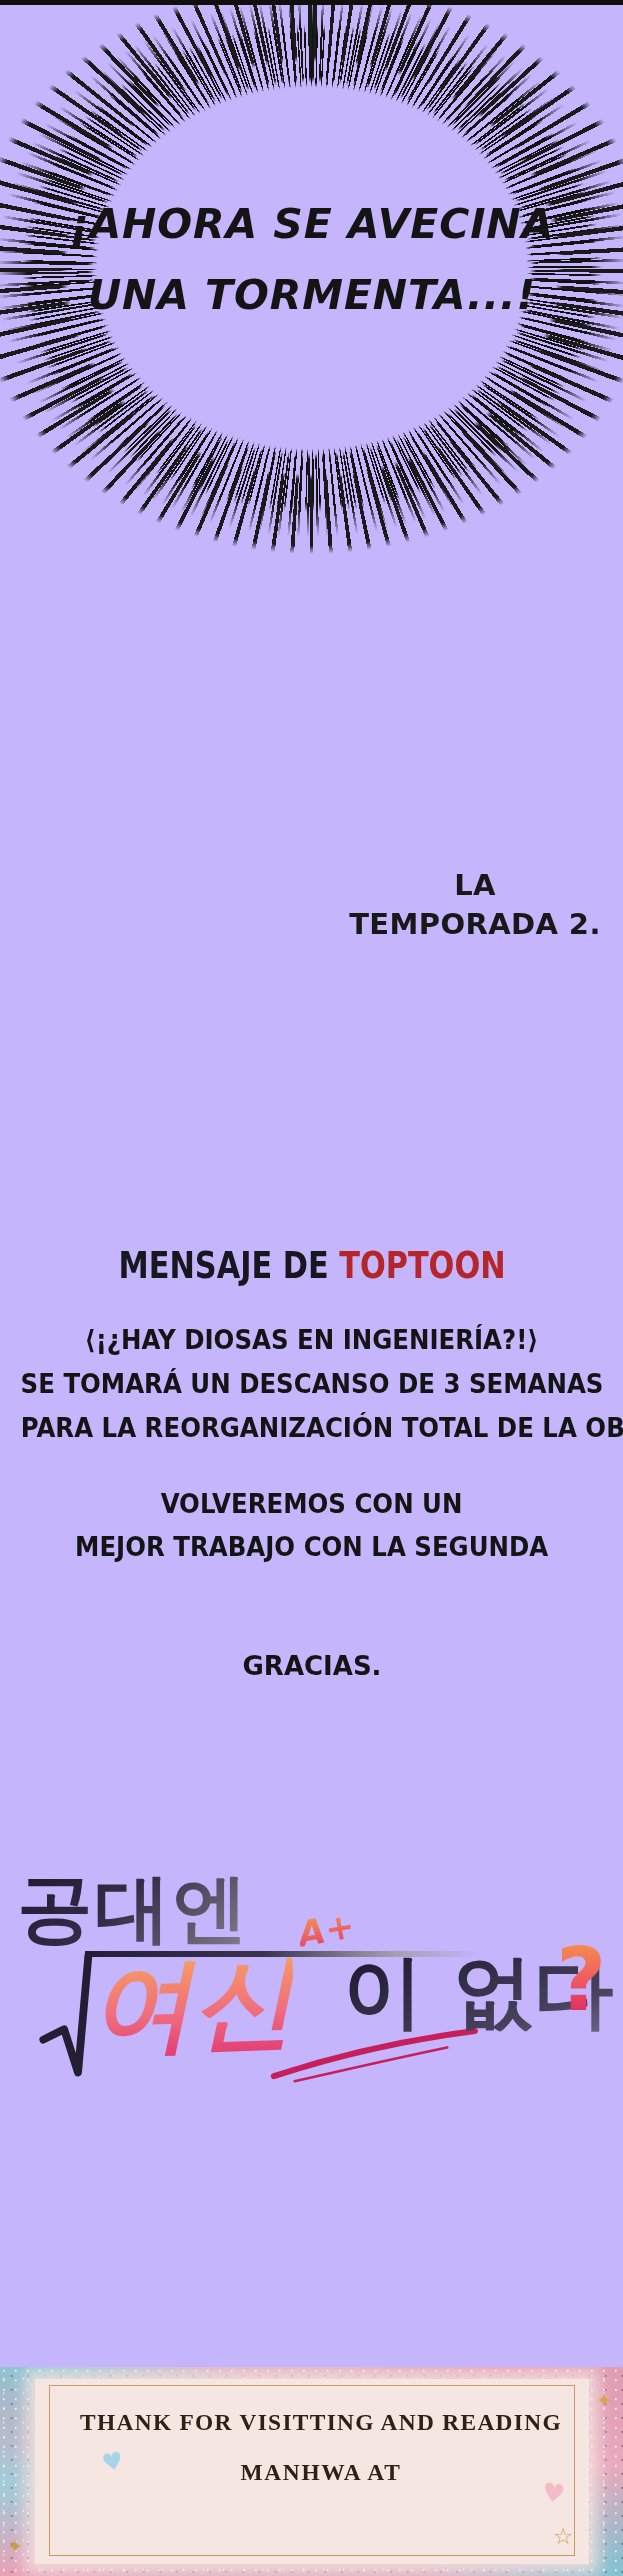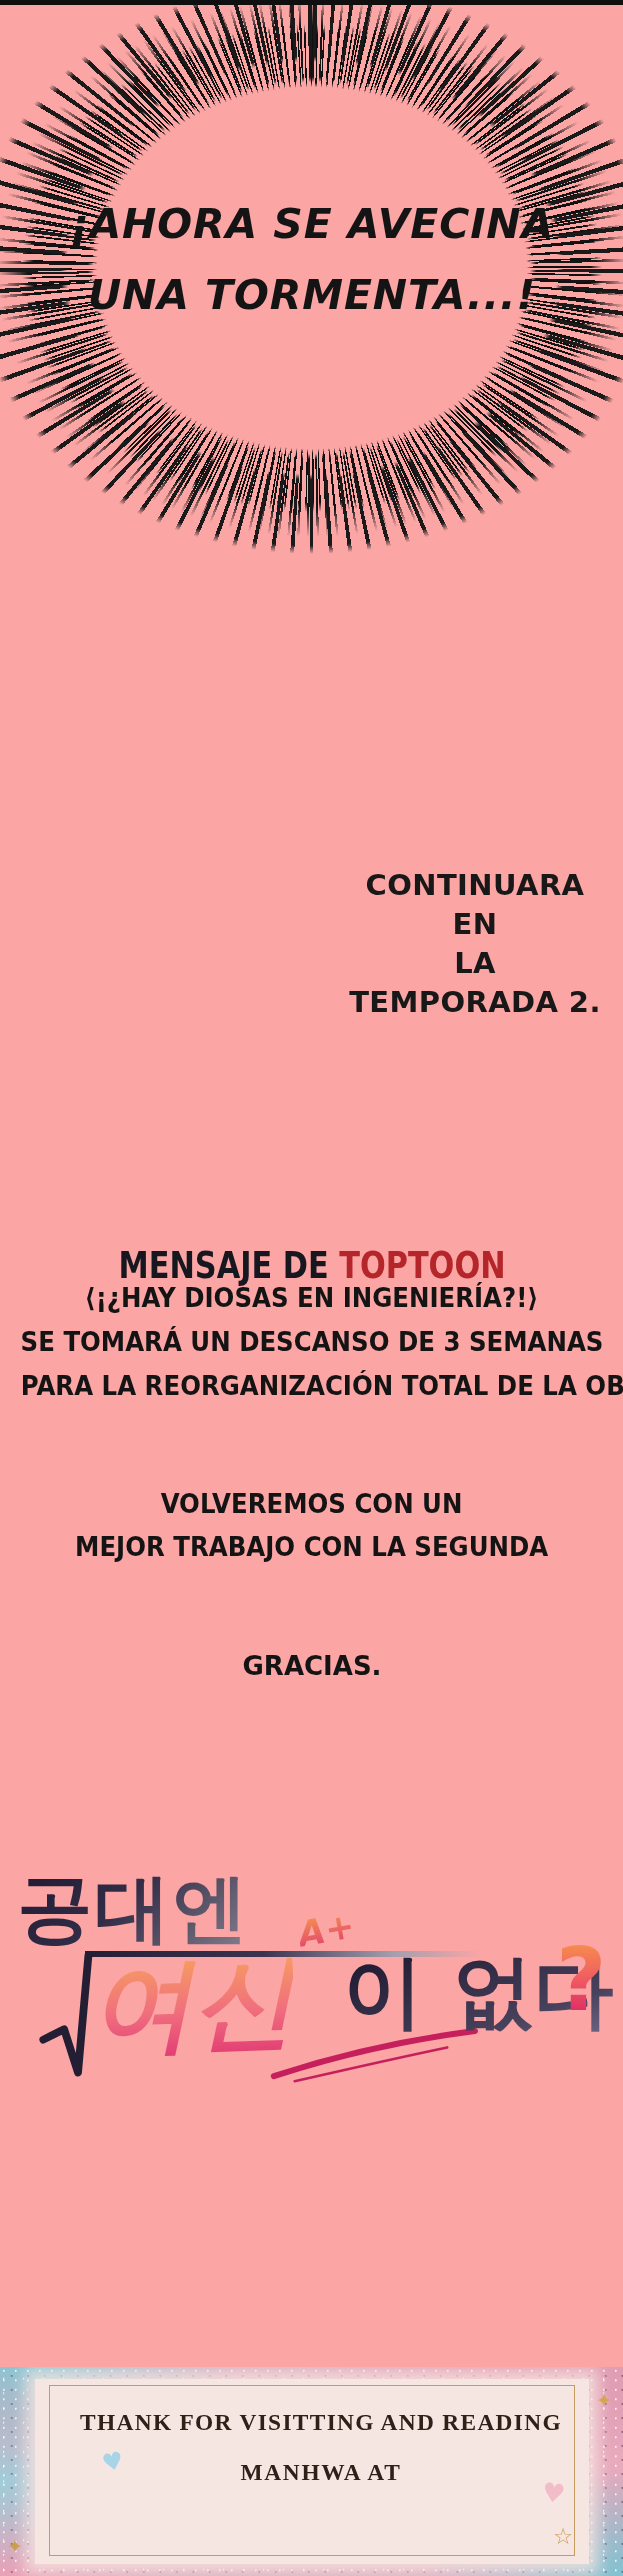--- a/index.html
+++ b/index.html
@@ -1,17 +1,17 @@
 <!DOCTYPE html>
 <html style="font-size:14px"><head>
 <meta charset="utf-8">
 <style>
   html,body{margin:0;padding:0;}
   body{background:#ffffff;font-family:"DejaVu Sans",sans-serif;}
-  .page{position:relative;width:624px;height:2576px;background:#fca5a5;overflow:hidden;margin:0 auto;}
+  .page{position:relative;width:624px;height:2576px;background:#c4b5fd;overflow:hidden;margin:0 auto;}
 
   
   .top-bar{position:absolute;left:0;top:0;width:624px;height:5.2px;background:#0f0f0f;}
 
   
   .burst{position:absolute;left:0;top:5.2px;width:624px;height:555px;}
   .rays{position:absolute;inset:0;}
   .rays1{
     background:repeating-conic-gradient(from 0deg at 50% 47.5%, #151515 0deg 0.5deg, transparent 0.5deg 2.1deg);
     -webkit-mask-image:radial-gradient(ellipse 316px 269px at 312px 263px, transparent 0 69%, #000 71% 90%, rgba(0,0,0,0) 100%);
@@ -39,21 +39,21 @@
     font-weight:bold;font-size:29px;line-height:39px;color:#181818;letter-spacing:0.4px;
   }
 
   
   .center-row{position:absolute;left:0;width:624px;text-align:center;color:#17171f;}
   .mensaje{top:1217px;font-weight:800;font-size:37px;margin-top:27px;}
   .mensaje .squeeze{display:inline-block;transform:scaleX(0.82);transform-origin:center;white-space:nowrap;}
   .brand-red{color:#b5262b;}
   .para{font-weight:bold;font-size:26px;color:#141414;}
   .para .squeeze{display:inline-block;transform:scaleX(0.94);transform-origin:center;white-space:nowrap;}
-  .para1{top:1276px;line-height:44px;}
+  .para1{top:1318px;line-height:44px;}
   .para2{top:1483px;line-height:43px;}
   .gracias{top:1651px;font-weight:bold;font-size:26px;color:#141414;}
 
   
   .grad-text{-webkit-background-clip:text;background-clip:text;color:transparent;}
   .logo-gongdaen{
     position:absolute;left:17.3px;top:1859px;font-size:75px;font-weight:900;letter-spacing:2.6px;
     background-image:linear-gradient(135deg,#1e1930 0%,#332d48 45%,#8b8593 100%);
   }
   .logo-vinculum{
@@ -124,21 +124,20 @@
     <div class="rays rays1"></div>
     <div class="rays rays2"></div>
     <div class="rays rays3"></div>
     <div class="bubble-text">
       <div>¡AHORA SE AVECINA</div>
       <div>UNA TORMENTA...!</div>
     </div>
   </div>
 
   <div class="continuara">
-    <div>CONTINUARA EN</div>
     <div>LA TEMPORADA 2.</div>
   </div>
 
   <div class="center-row mensaje">
     <span class="squeeze"><span>MENSAJE DE </span><span class="brand-red">TOPTOON</span></span>
   </div>
 
   <div class="center-row para para1">
     <div><span class="squeeze">⟨¡¿HAY DIOSAS EN INGENIERÍA?!⟩</span></div>
     <div><span class="squeeze">SE TOMARÁ UN DESCANSO DE 3 SEMANAS</span></div>

